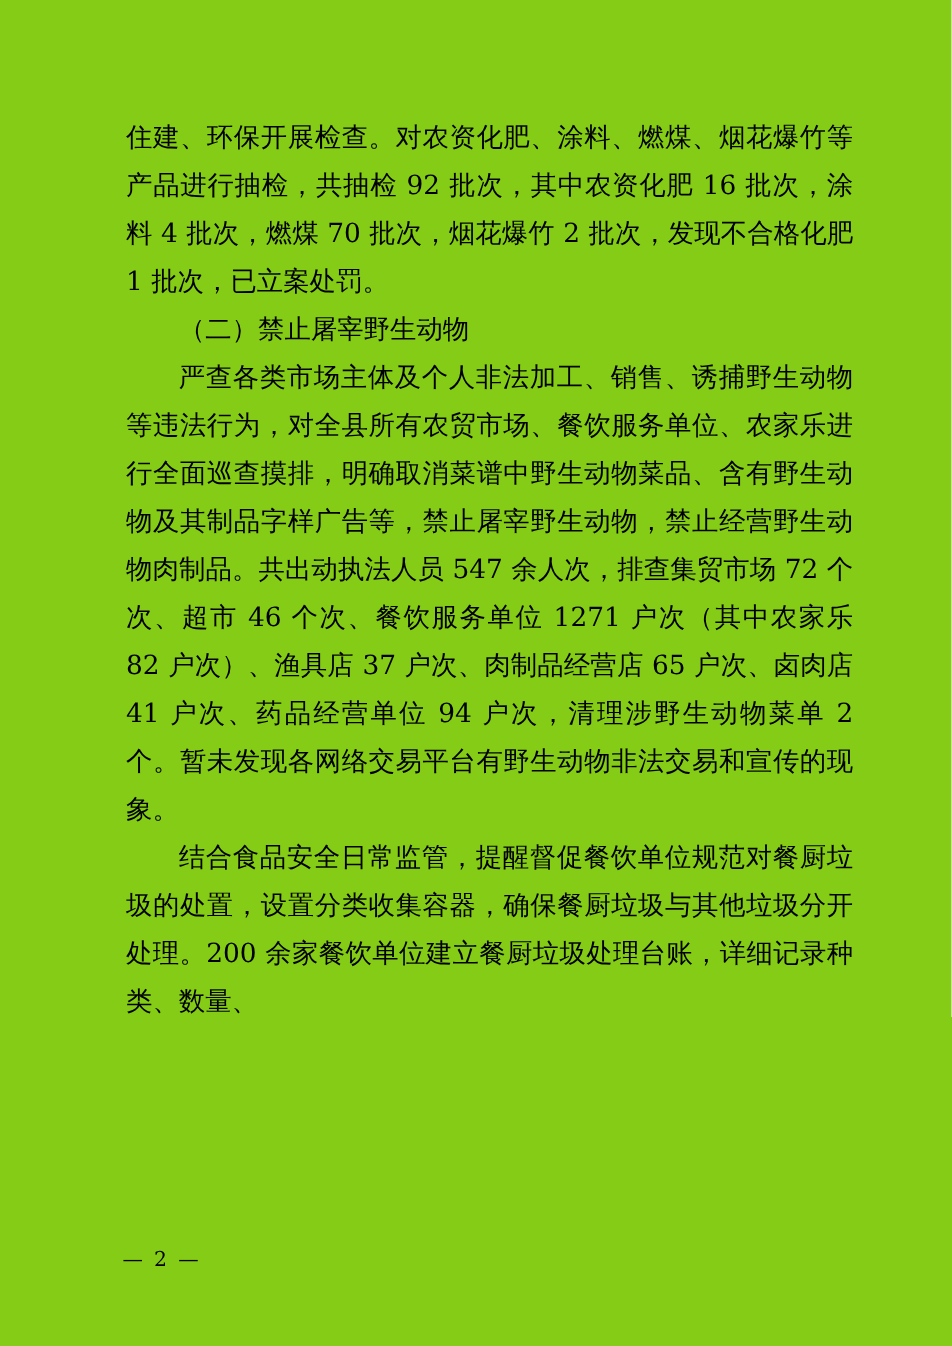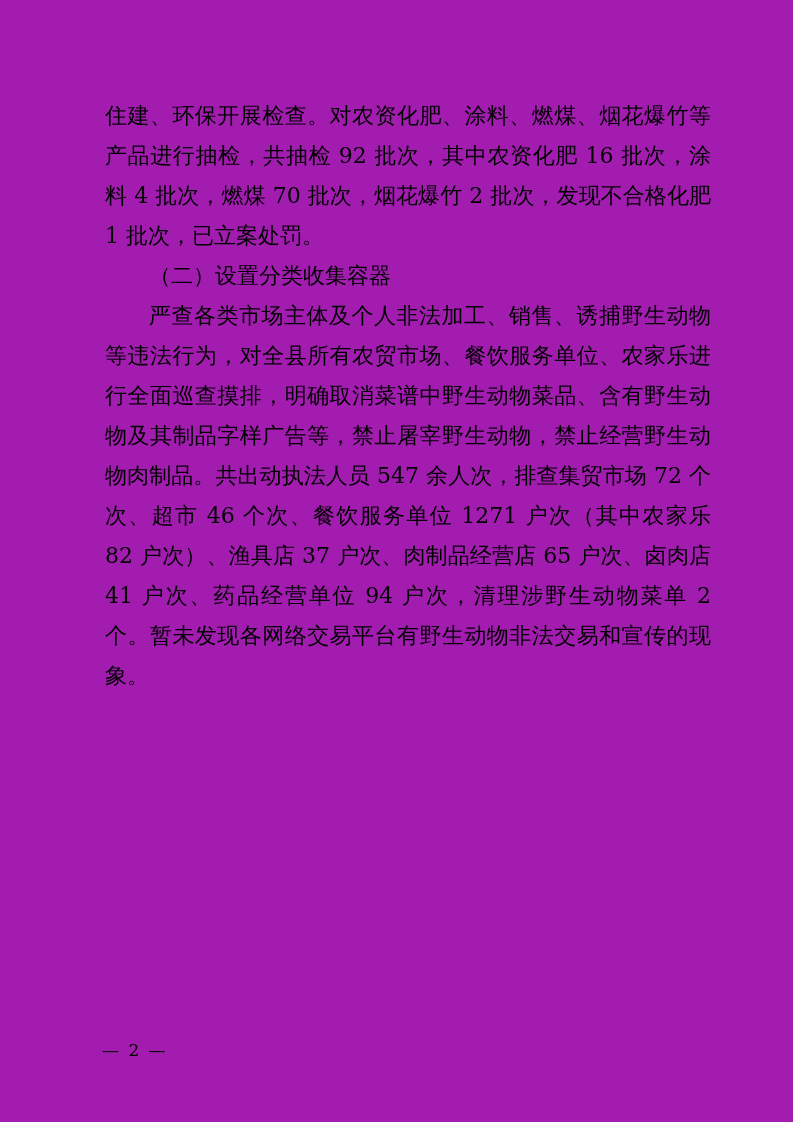--- a/index.html
+++ b/index.html
@@ -4,21 +4,21 @@
 <style>
   html, body {
     margin: 0;
     padding: 0;
     background: #ffffff;
   }
   .page {
     position: relative;
     width: 793px;
     height: 1122px;
-    background: #a21caf;
+    background: #84cc16;
     overflow: hidden;
     font-family: "DejaVu Serif", "Liberation Serif", serif;
     color: #000000;
   }
   .body-text {
     position: absolute;
     left: 105px;
     top: 96px;
     width: 606px;
     font-size: 22px;
@@ -51,24 +51,25 @@
   }
 </style>
 </head>
 <body>
 
 <div class="page">
   <div class="body-text">
 
     <p class="para no-indent">住建、环保开展检查。对农资化肥、涂料、燃煤、烟花爆竹等产品进行抽检，共抽检 92 批次，其中农资化肥 16 批次，涂料 4 批次，燃煤 70 批次，烟花爆竹 2 批次，发现不合格化肥 1 批次，已立案处罚。</p>
 
-    <p class="para">（二）设置分类收集容器</p>
+    <p class="para">（二）禁止屠宰野生动物</p>
 
 
 
     <p class="para">严查各类市场主体及个人非法加工、销售、诱捕野生动物等违法行为，对全县所有农贸市场、餐饮服务单位、农家乐进行全面巡查摸排，明确取消菜谱中野生动物菜品、含有野生动物及其制品字样广告等，禁止屠宰野生动物，禁止经营野生动物肉制品。共出动执法人员 547 余人次，排查集贸市场 72 个次、超市 46 个次、餐饮服务单位 1271 户次（其中农家乐 82 户次）、渔具店 37 户次、肉制品经营店 65 户次、卤肉店 41 户次、药品经营单位 94 户次，清理涉野生动物菜单 2 个。暂未发现各网络交易平台有野生动物非法交易和宣传的现象。</p>
 
 
+    <p class="para">结合食品安全日常监管，提醒督促餐饮单位规范对餐厨垃圾的处置，设置分类收集容器，确保餐厨垃圾与其他垃圾分开处理。200 余家餐饮单位建立餐厨垃圾处理台账，详细记录种类、数量、</p>
 
   </div>
 
   <div class="footer">— 2 —</div>
 </div>
 
 </body></html>

